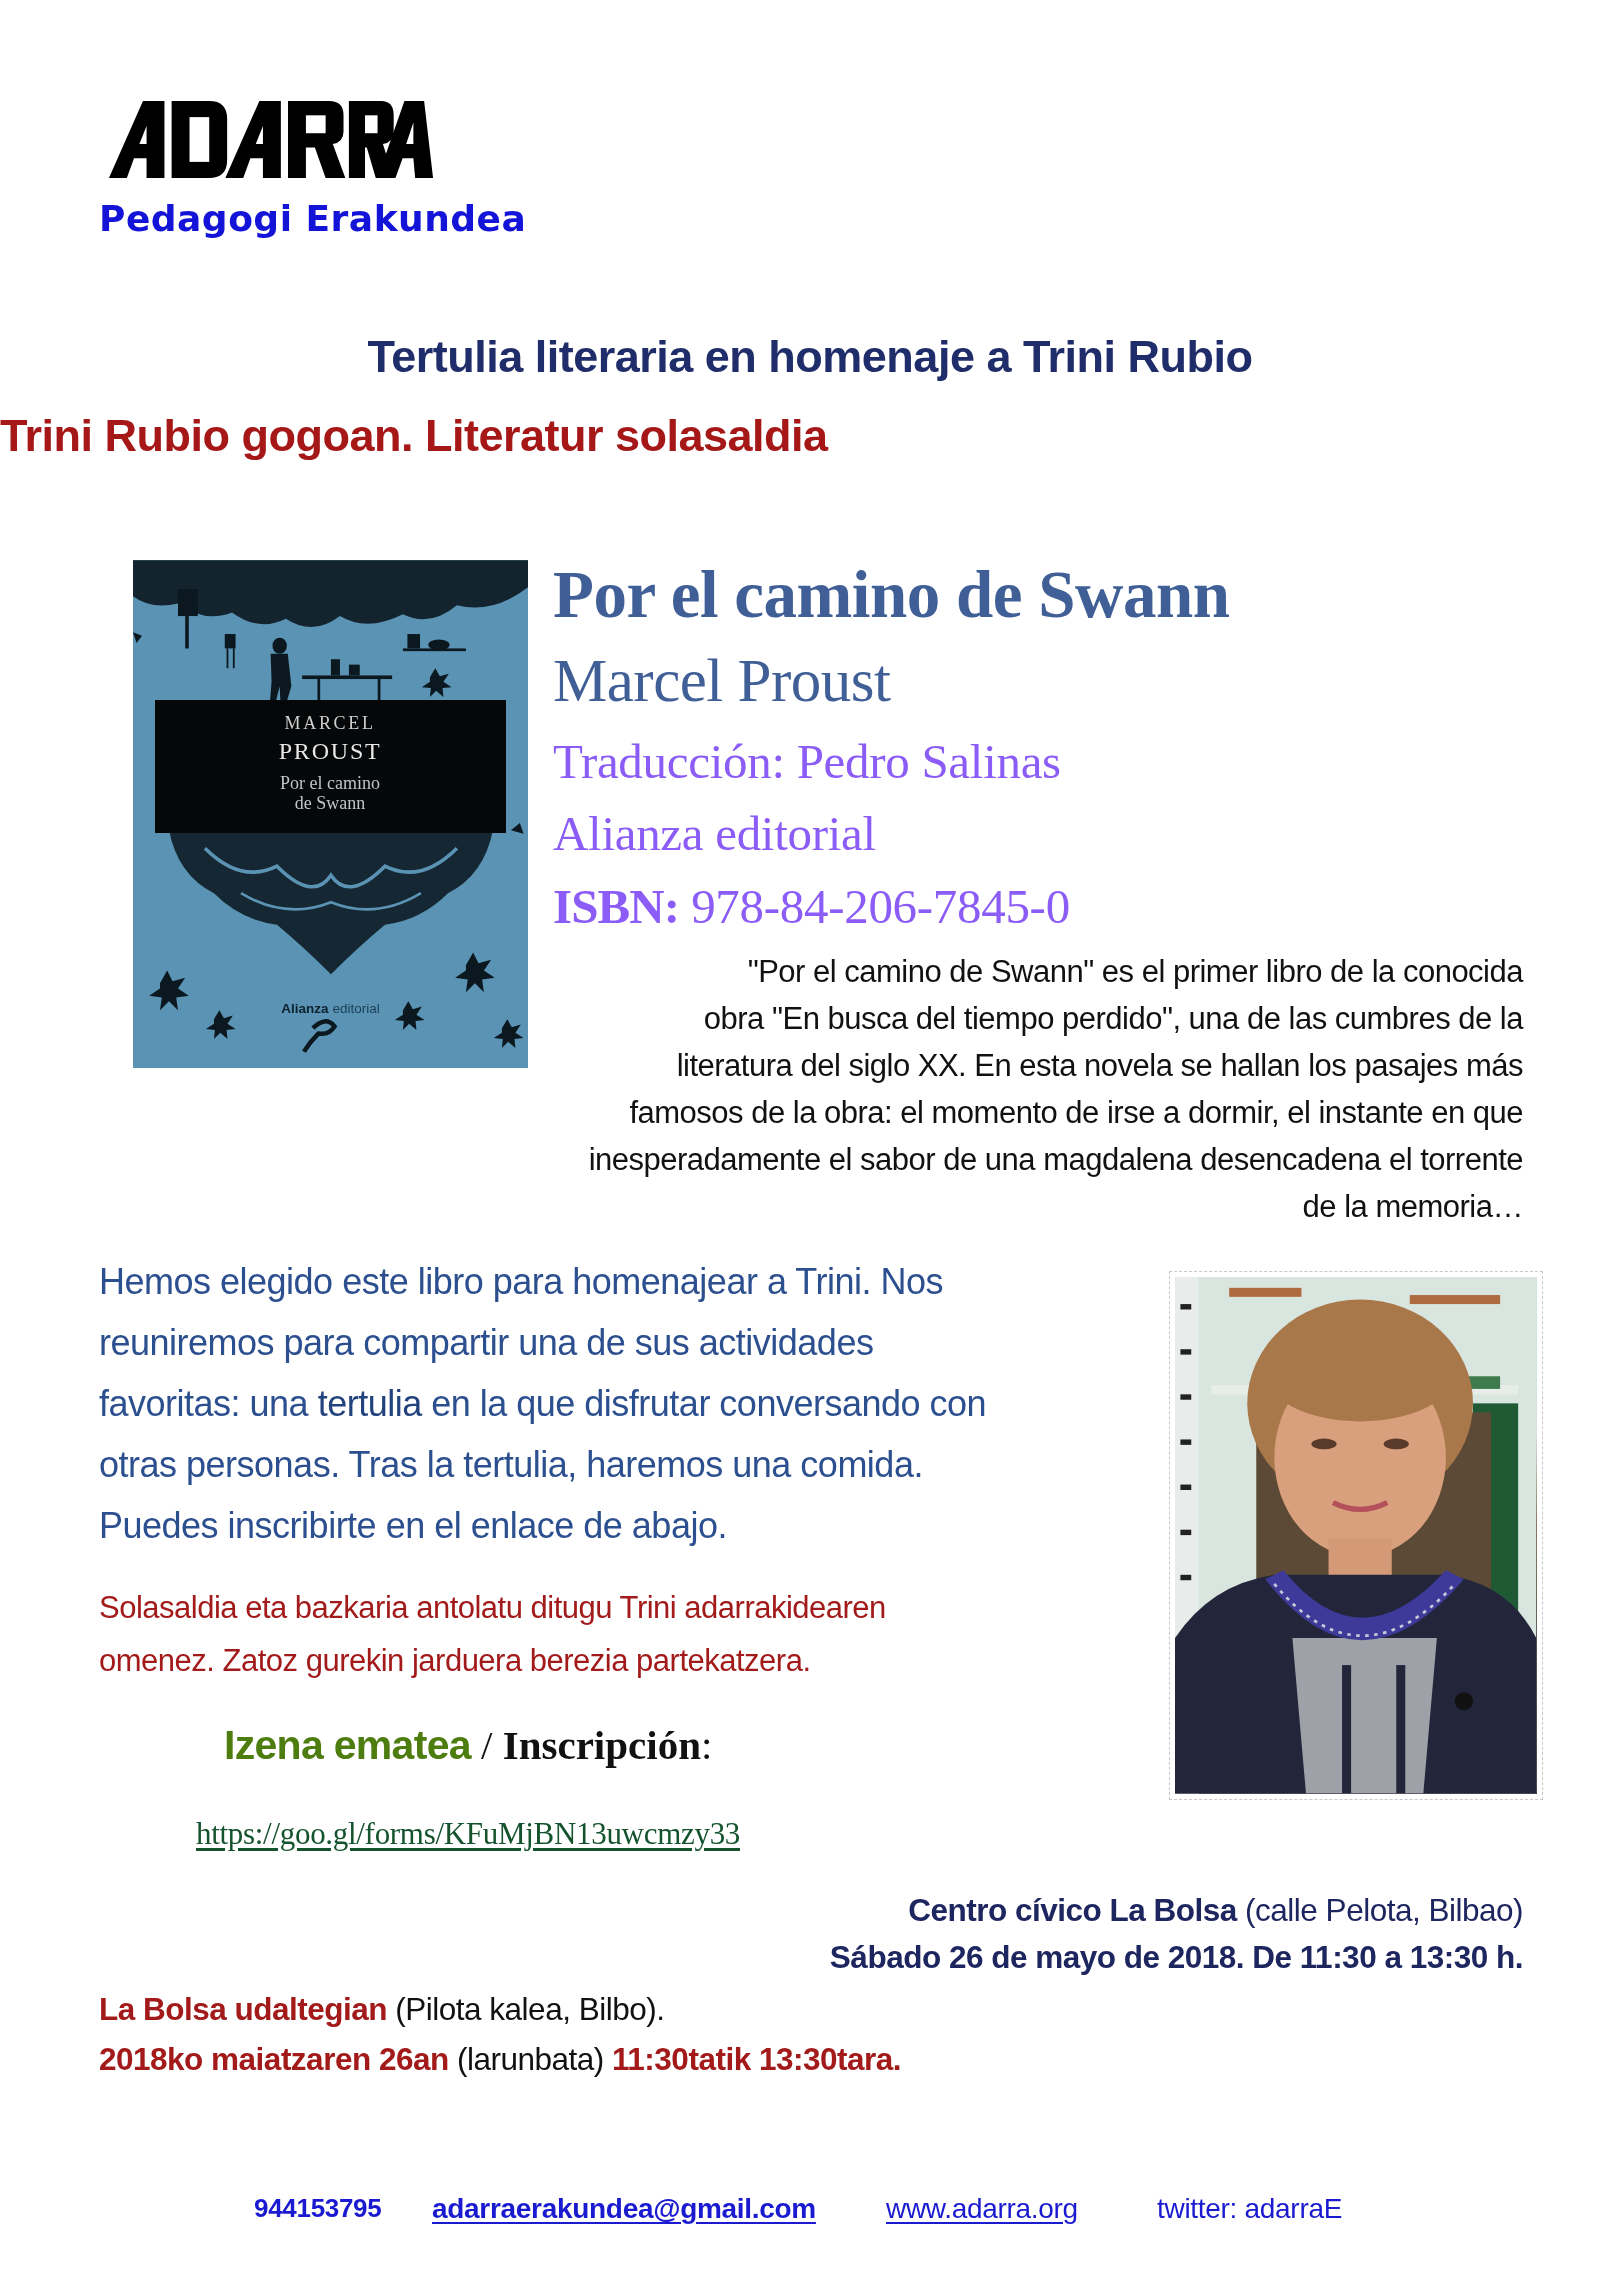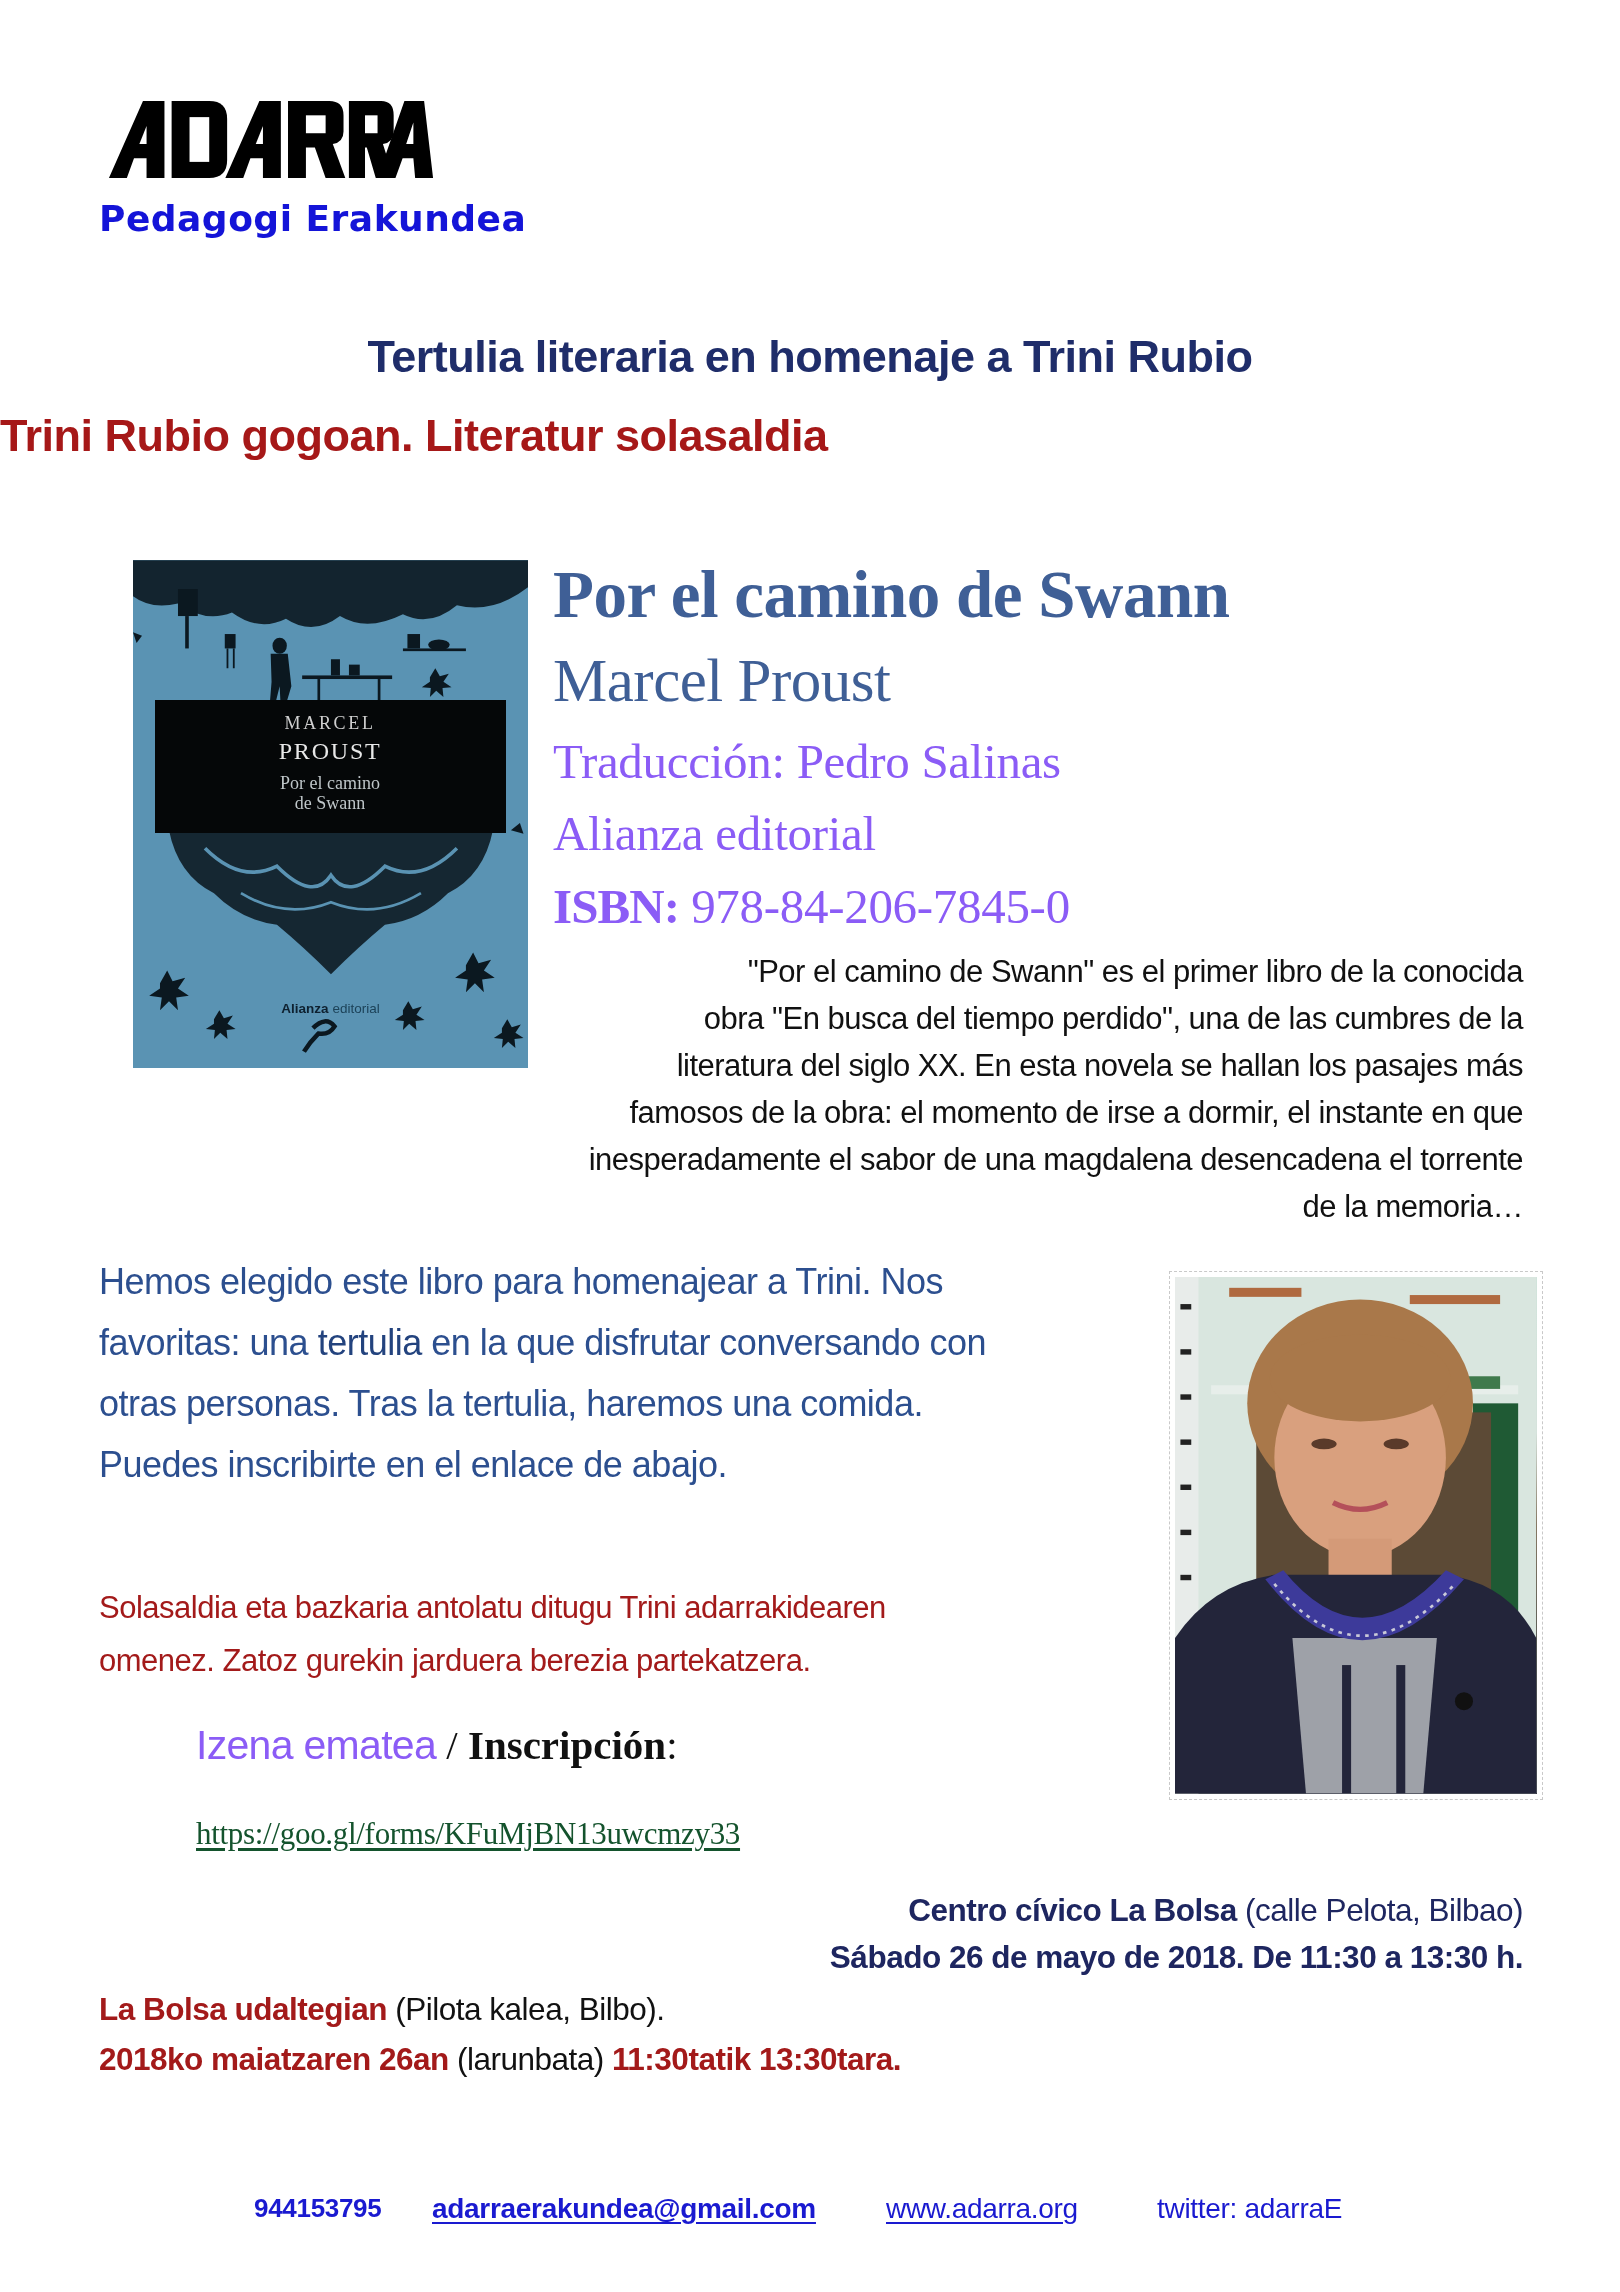--- a/index.html
+++ b/index.html
@@ -104,21 +104,21 @@
     font-family: "Liberation Sans", sans-serif; font-size: 31px; line-height: 53px;
     color: #a31a1a; letter-spacing: -0.5px;
   }
   .basque div { white-space: nowrap; }
 
   
   .register {
     left: 196px; top: 1721px; white-space: nowrap;
     font-size: 41px;
   }
-  .register .reg-eu { font-family: "Liberation Sans", sans-serif; font-weight: normal; color: #8b5cf6; letter-spacing: -0.7px; }
+  .register .reg-eu { font-family: "Liberation Sans", sans-serif; font-weight: bold; color: #4d7c0f; letter-spacing: -0.7px; margin-left: 28px; }
   .register .reg-sep { font-family: "Liberation Serif", serif; color: #111; }
   .register .reg-es { font-family: "Liberation Serif", serif; font-weight: bold; color: #111; }
   .register .reg-colon { font-family: "Liberation Serif", serif; color: #111; }
 
   .reg-link {
     left: 196px; top: 1816px; white-space: nowrap;
     font-family: "Liberation Serif", serif; font-size: 31px; color: #14532d;
     text-decoration: underline; text-underline-offset: 3.6px; letter-spacing: -0.3px;
   }
 
@@ -248,20 +248,21 @@
   <div>"Por el camino de Swann" es el primer libro de la conocida</div>
   <div>obra "En busca del tiempo perdido", una de las cumbres de la</div>
   <div>literatura del siglo XX. En esta novela se hallan los pasajes más</div>
   <div>famosos de la obra: el momento de irse a dormir, el instante en que</div>
   <div>inesperadamente el sabor de una magdalena desencadena el torrente</div>
   <div>de la memoria…</div>
 </div>
 
 <div class="abs homage">
   <div>Hemos elegido este libro para homenajear a Trini. Nos</div>
+  <div>reuniremos para compartir una de sus actividades</div>
   <div><span>favoritas: una </span><b>tertulia</b><span> en la que disfrutar conversando con</span></div>
   <div>otras personas. Tras la tertulia, haremos una comida.</div>
   <div>Puedes inscribirte en el enlace de abajo.</div>
 </div>
 
 <div class="abs photo">
   <div class="photo-inner">
     <svg viewBox="0 0 400 572" preserveAspectRatio="none">
       <title>Retrato de Trini Rubio</title>
 

